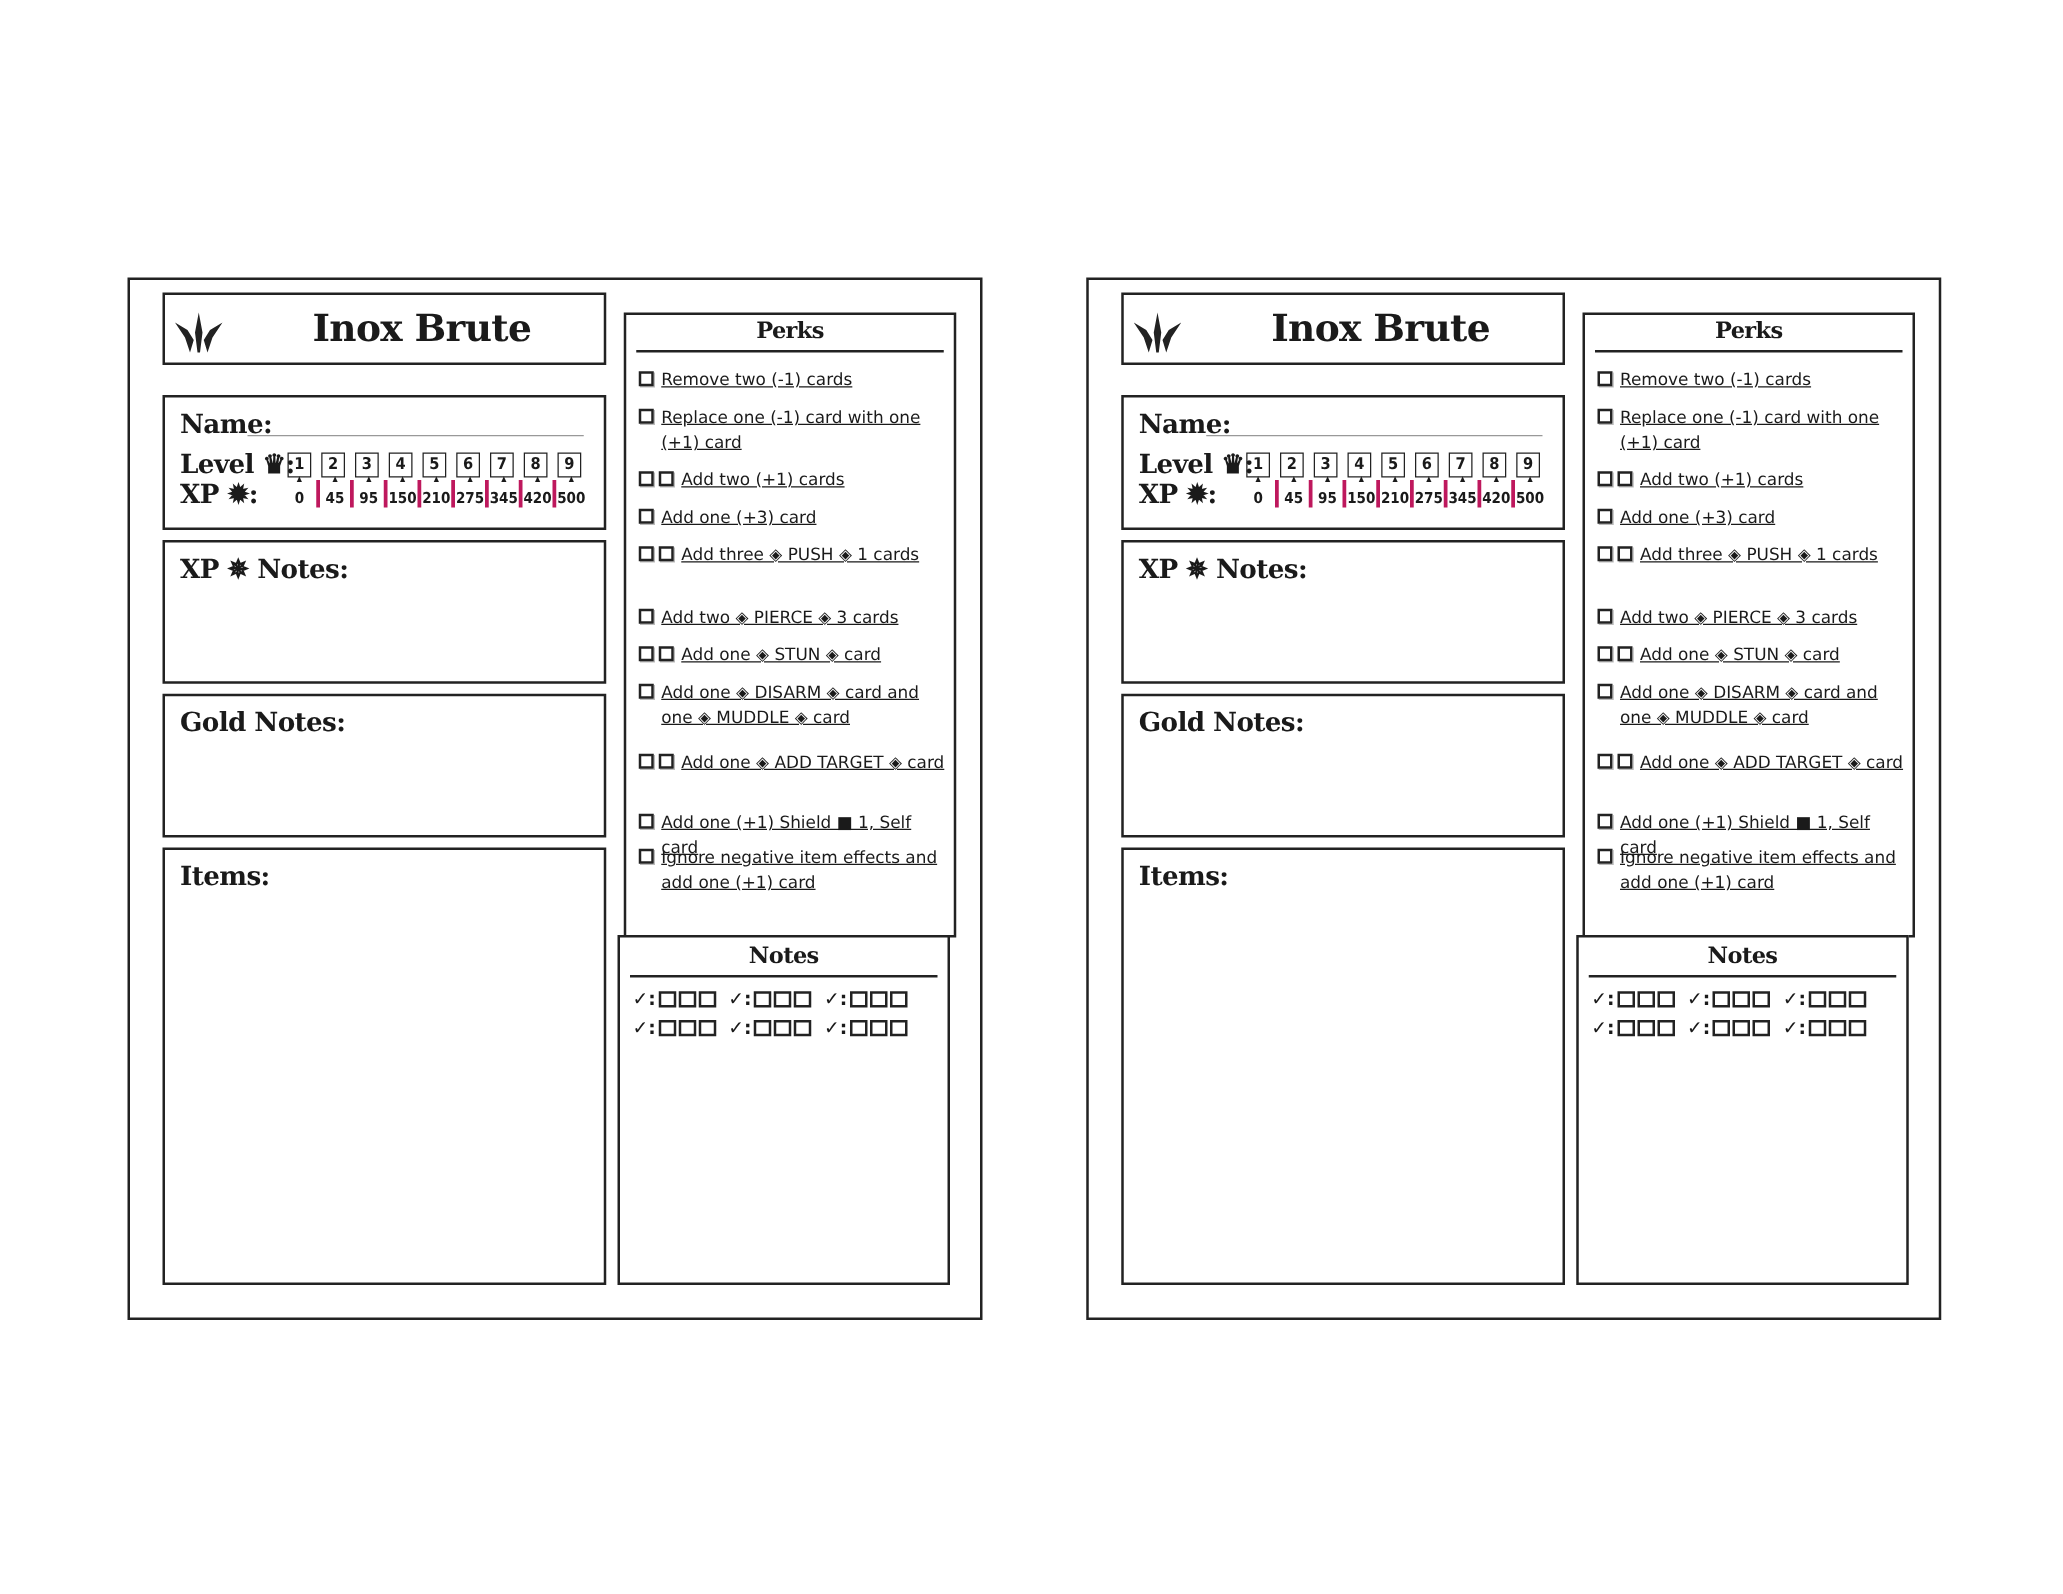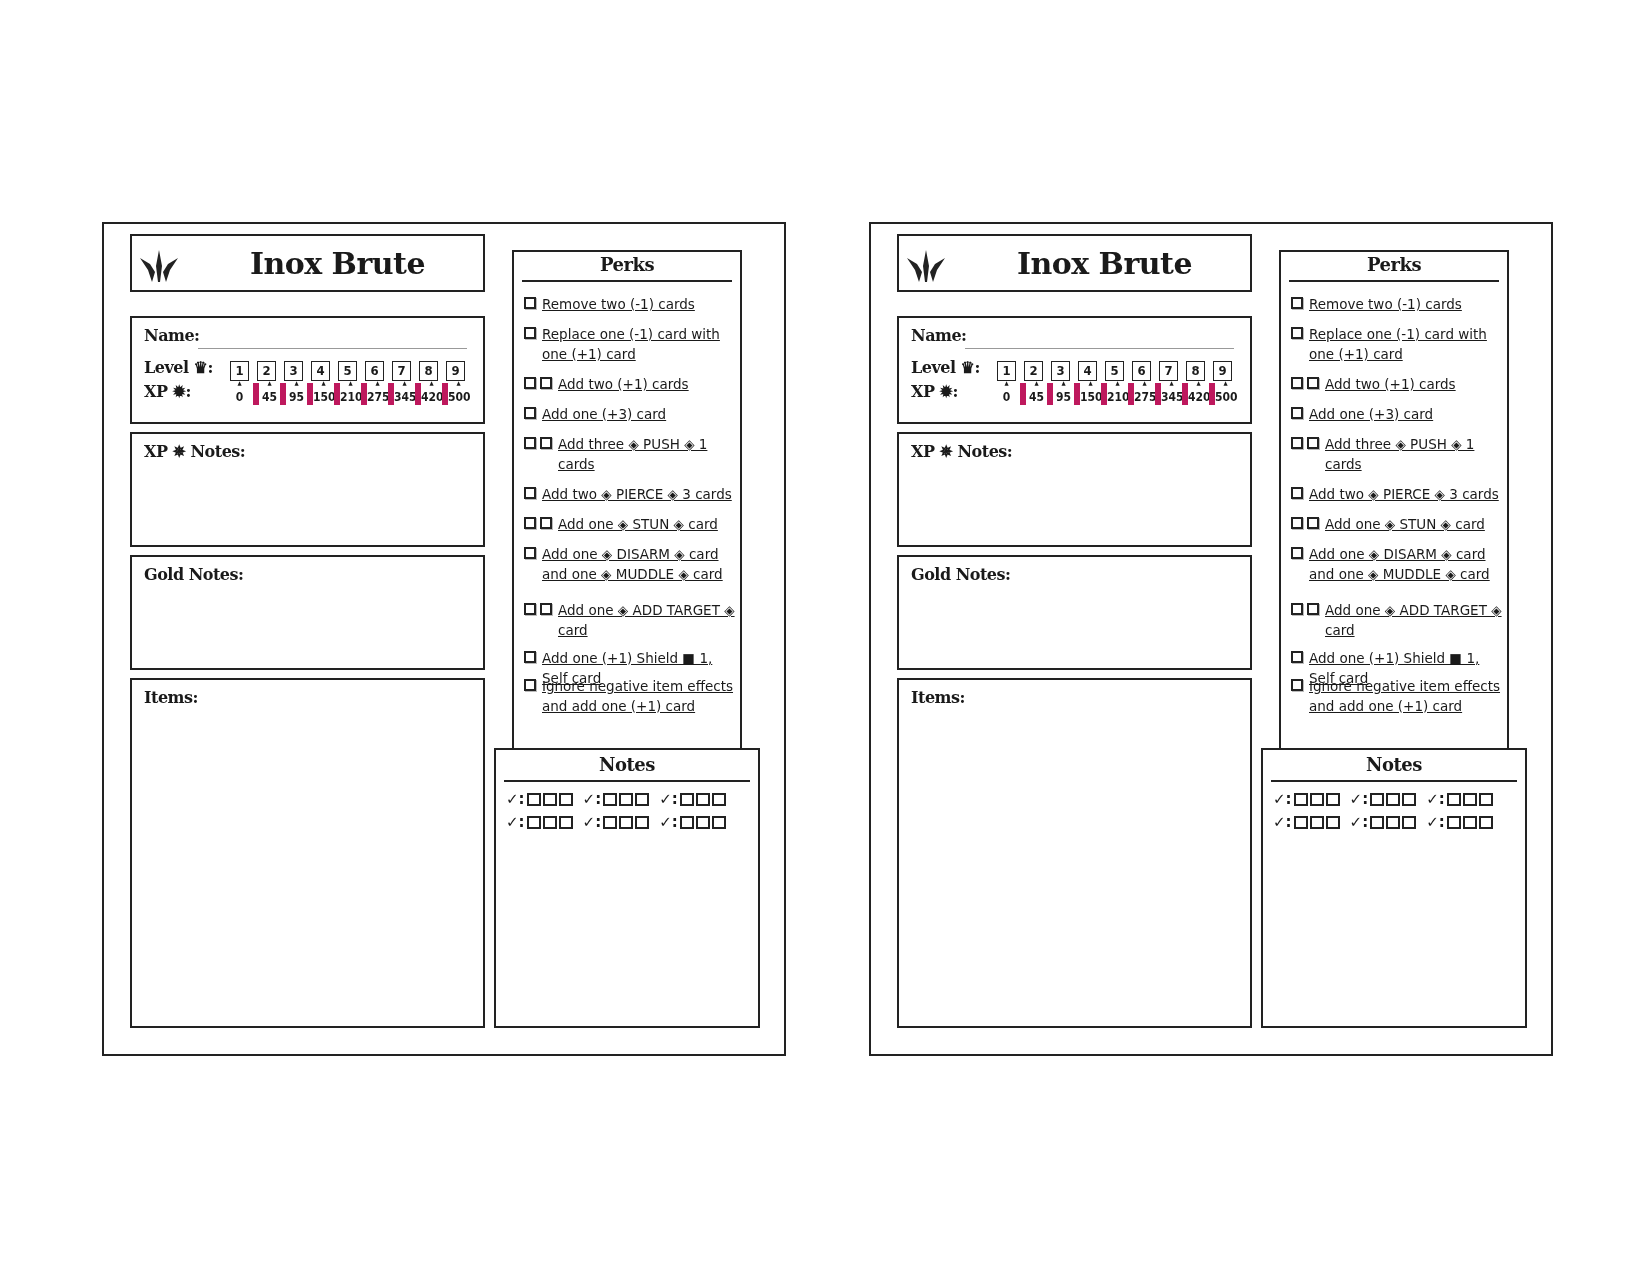--- a/index.html
+++ b/index.html
@@ -5,32 +5,32 @@
   html,body{margin:0;padding:0;background:#fff;}
   body{width:1650px;height:1275px;position:relative;font-family:"DejaVu Sans",sans-serif;color:#1a1a1a;overflow:hidden;}
   .page{position:absolute;top:222px;width:684px;height:834px;border:2px solid #222;box-sizing:border-box;background:#fff;}
   .page.p1{left:102px;} .page.p2{left:869px;}
   .box{position:absolute;border:2px solid #222;box-sizing:border-box;background:#fff;}
   .gothic{font-family:"DejaVu Serif",serif;font-weight:bold;letter-spacing:-0.5px;}
   .title-box{left:26px;top:10px;width:355px;height:58px;}
   .title{position:absolute;left:60px;right:0;top:10px;text-align:center;font-size:30px;}
   .logo{position:absolute;left:6px;top:10px;width:42px;height:38px;}
   .name-box{left:26px;top:92px;width:355px;height:108px;}
-  .lbl{position:absolute;font-size:16px;}
+  .lbl{position:absolute;font-size:21px;}
   .name-line{position:absolute;left:66px;right:16px;top:30px;border-bottom:1px solid #999;}
   .levels{position:absolute;left:94px;top:42px;display:flex;}
   .lv{width:27px;text-align:center;font-family:"DejaVu Sans Condensed","DejaVu Sans",sans-serif;}
   .lv .num{display:inline-block;width:17px;height:18px;border:1px solid #222;font-size:13px;line-height:18px;font-weight:bold;}
-  .lv .xp{font-size:12px;font-weight:bold;border-left:6px solid #be185d;margin-top:2px;height:22px;line-height:28px;position:relative;}
+  .lv .xp{font-size:12px;font-weight:bold;border-left:3px solid #be185d;margin-top:2px;height:22px;line-height:28px;position:relative;}
   .lv .xp::before{content:"▲";position:absolute;top:-4px;left:0;right:0;font-size:6px;line-height:8px;}
   .lv:first-child .xp{border-left:none;}
   .xpnotes-box{left:26px;top:208px;width:355px;height:115px;}
   .gold-box{left:26px;top:331px;width:355px;height:115px;}
   .items-box{left:26px;top:454px;width:355px;height:350px;}
-  .perks-box{left:408px;top:26px;width:230px;height:500px;}
+  .perks-box{left:395px;top:26px;width:266px;height:500px;}
   .notes-box{left:390px;top:524px;width:266px;height:280px;}
   .sec-title{position:absolute;left:0;right:0;top:2px;text-align:center;font-size:18px;}
   .sec-rule{position:absolute;left:8px;right:8px;top:28px;border-bottom:2px solid #222;}
   .perk{position:absolute;left:10px;right:4px;font-family:"DejaVu Sans",sans-serif;font-size:13.5px;line-height:20px;display:flex;text-decoration:underline;}
   .cbs{display:flex;gap:4px;margin-right:6px;padding-top:3px;}
   .cb{width:12px;height:12px;border:2px solid #222;box-sizing:border-box;box-shadow:1px 1px 0 #bbb;}
   .ptext{flex:1;}
   .checks{position:absolute;left:10px;top:38px;font-size:15px;line-height:23px;font-weight:bold;}
   .checkrow{display:flex;gap:10px;}
   .grp{display:flex;align-items:center;gap:2px;}

